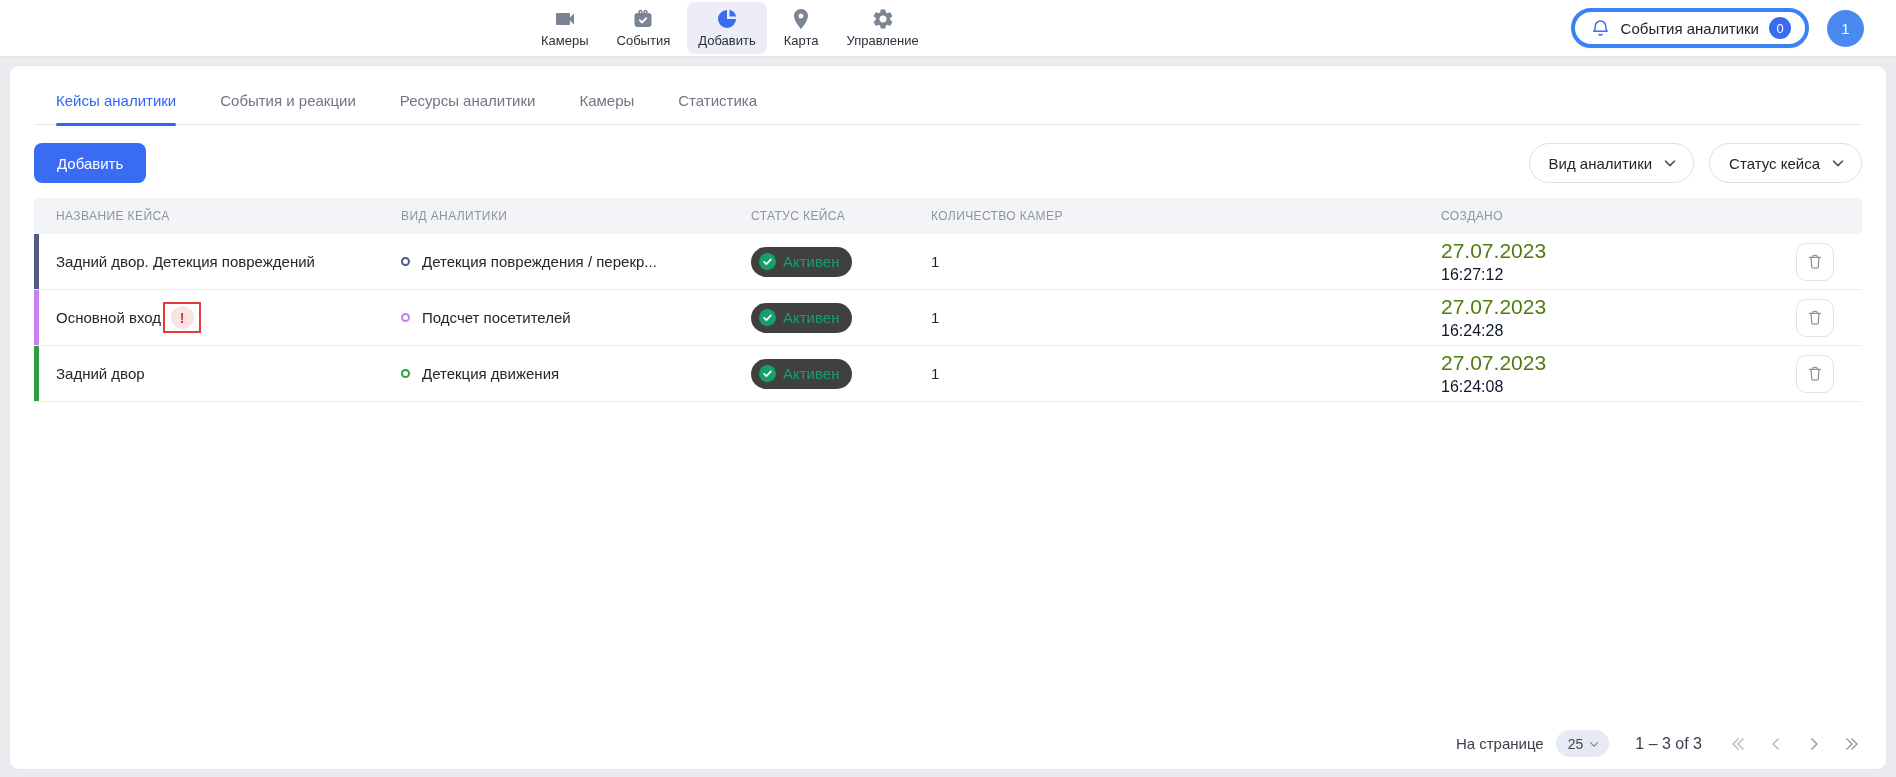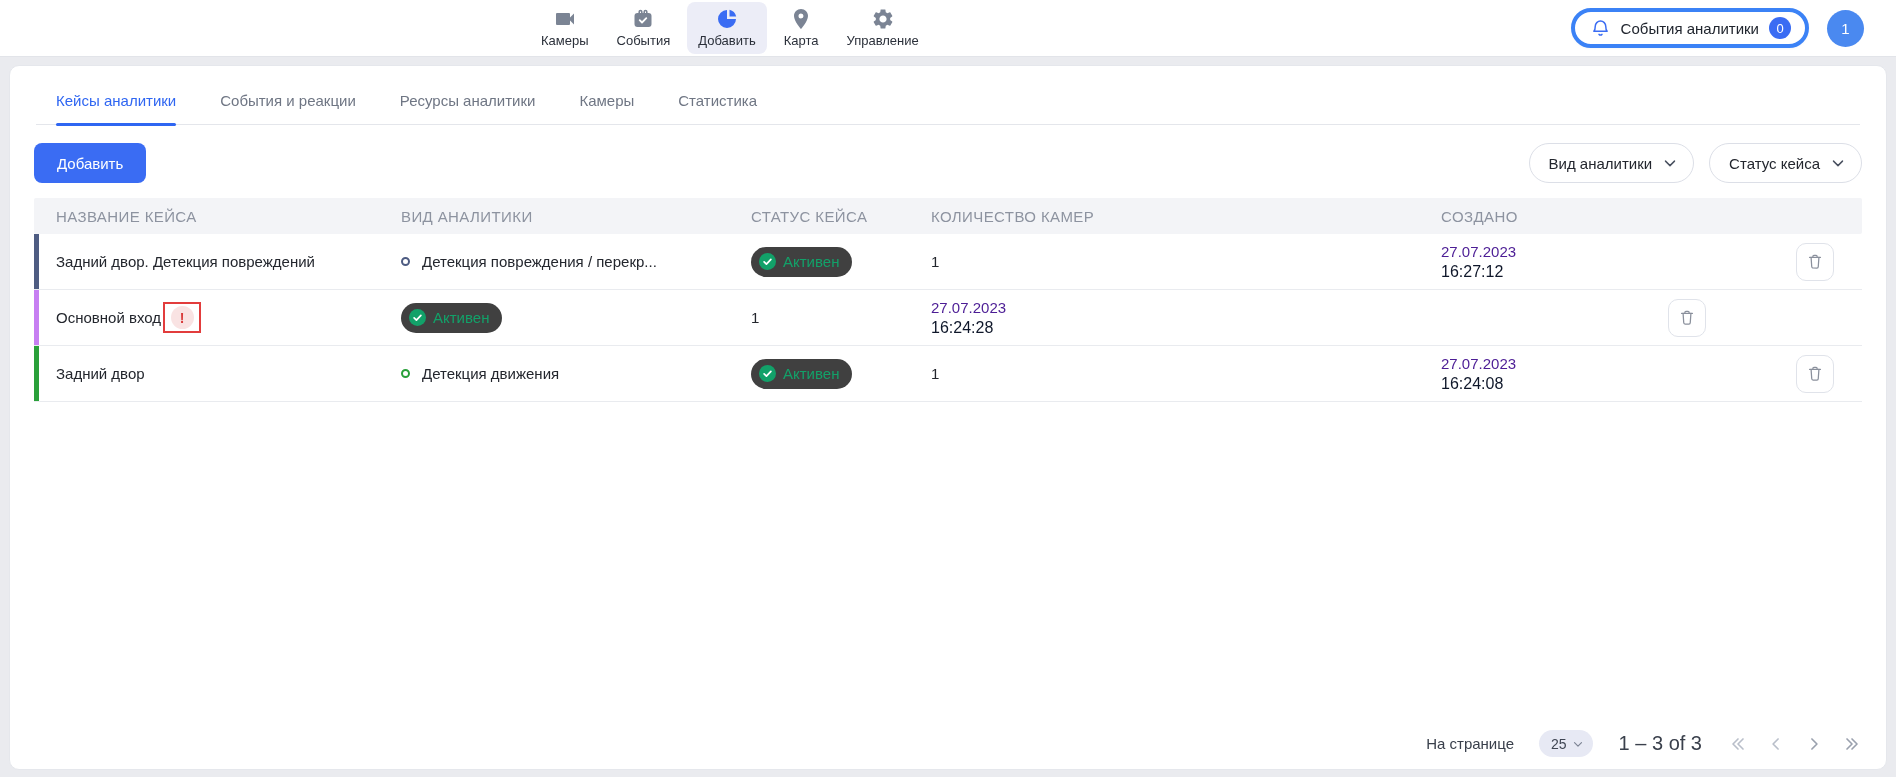--- a/index.html
+++ b/index.html
@@ -72,63 +72,63 @@
   .filters { display:flex; gap:15px; }
   .filter-pill {
     height:40px; border:1px solid #dcdfe7; border-radius:20px; background:#fff;
     display:flex; align-items:center; gap:9px; padding:0 14px 0 19px;
     font-size:15px; color:#23262e; cursor:pointer; white-space:nowrap;
   }
   
   .table { margin:15px 24px 0; }
   .tgrid { display:grid; grid-template-columns:367px 350px 180px 510px 293px 1fr; align-items:center; }
   .thead {
-    background:#f3f4f7; height:36px; font-size:15px; color:#8d93a0;
+    background:#f3f4f7; height:36px; font-size:12px; color:#8d93a0;
     letter-spacing:.4px; border-radius:2px;
   }
   .thead .cell:first-child { padding-left:22px; }
   .trow {
     height:56px; border-bottom:1px solid #e9ebef; position:relative;
     font-size:15px; color:#23262d; cursor:pointer;
   }
   .accent-bar { position:absolute; left:0; top:0; bottom:0; width:5px; }
   .cell-name { padding-left:22px; display:flex; align-items:center; }
   .cell-type { display:flex; align-items:center; gap:12px; }
   .type-ring { width:9px; height:9px; border:2px solid #888; border-radius:50%; flex:none; }
   .badge {
     display:inline-flex; align-items:center; gap:7px; background:#404040; color:#12a169;
     height:30px; border-radius:15px; padding:0 13px 0 8px; font-size:15px;
   }
-  .cell-created .cdate { font-size:15px; color:#4c1d95; }
+  .cell-created .cdate { font-size:21px; color:#4d7c0f; }
   .cell-created .ctime { font-size:16px; color:#0f172a; margin-top:3px; }
   .cell-actions { justify-self:end; padding-right:28px; }
   .trash-btn {
     width:38px; height:38px; border:1px solid #e0e3ea; border-radius:10px; background:#fff;
     display:flex; align-items:center; justify-content:center; cursor:pointer;
   }
   
   .alert-box {
     margin-left:2px; width:38px; height:31px; border:2px solid #e23c3c;
     display:flex; align-items:center; justify-content:center; flex:none;
   }
   .alert-circle {
     width:23px; height:23px; border-radius:50%; background:#f9e3e3; color:#d93b3b;
     font-size:14px; font-weight:bold; display:flex; align-items:center; justify-content:center;
   }
   
   .pagination {
     position:absolute; right:24px; bottom:12px; display:flex; align-items:center; gap:26px;
     font-size:15px; color:#3a404c;
   }
-  .pp-group { display:flex; align-items:center; gap:25px; }
+  .pp-group { display:flex; align-items:center; gap:12px; }
   .pp-pill {
     background:#e7e9f4; border-radius:14px; height:27px; padding:0 8px 0 12px;
     display:flex; align-items:center; gap:4px; font-size:14px; color:#3f4553; cursor:pointer;
   }
-  .range { font-size:20px; }
+  .range { font-size:16px; }
   .pager { display:flex; align-items:center; gap:18px; }
   .pager span { display:flex; cursor:pointer; }
 </style>
 </head>
 <body>
 
 <div class="topbar">
   <div class="nav">
 
     <div class="nav-item">
@@ -271,20 +271,24 @@
     </div>
 
     <div class="tgrid trow">
       <div class="accent-bar" style="background: rgb(199, 127, 242);"></div>
       <div class="cell-name">
         <span>Основной вход</span>
         <span class="alert-box">
           <span class="alert-circle">!</span>
         </span>
       </div>
+      <div class="cell-type">
+        <span class="type-ring" style="border-color: rgb(199, 127, 242);"></span>
+        <span>Подсчет посетителей</span>
+      </div>
       <div class="cell-status">
         <span class="badge">
           <svg width="17" height="17" viewBox="0 0 16 16">
               <circle cx="8" cy="8" r="8" fill="#12a169"></circle>
               <path d="M4.8 8.3l2.2 2.2 4.2-4.5" stroke="#fff" stroke-width="1.6" fill="none" stroke-linecap="round" stroke-linejoin="round"></path>
             </svg>
           <span>Активен</span>
         </span>
       </div>
       <div class="cell-cameras">1</div>

